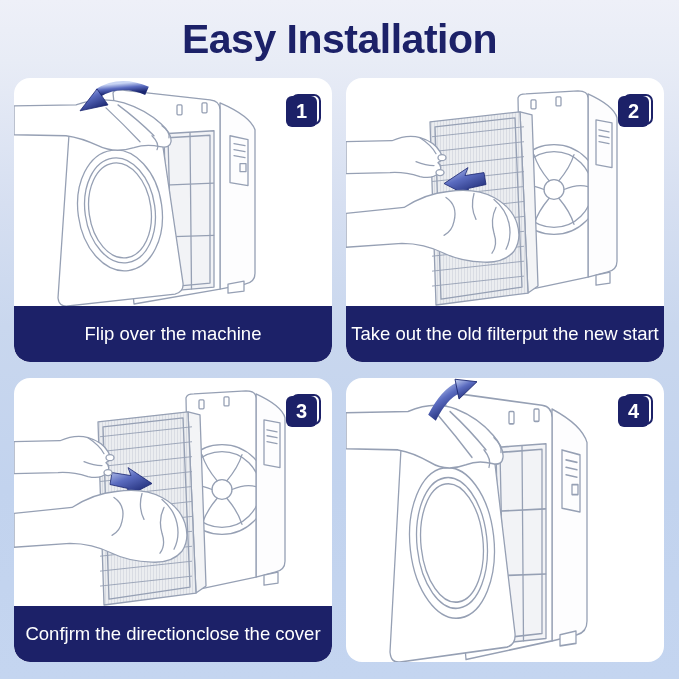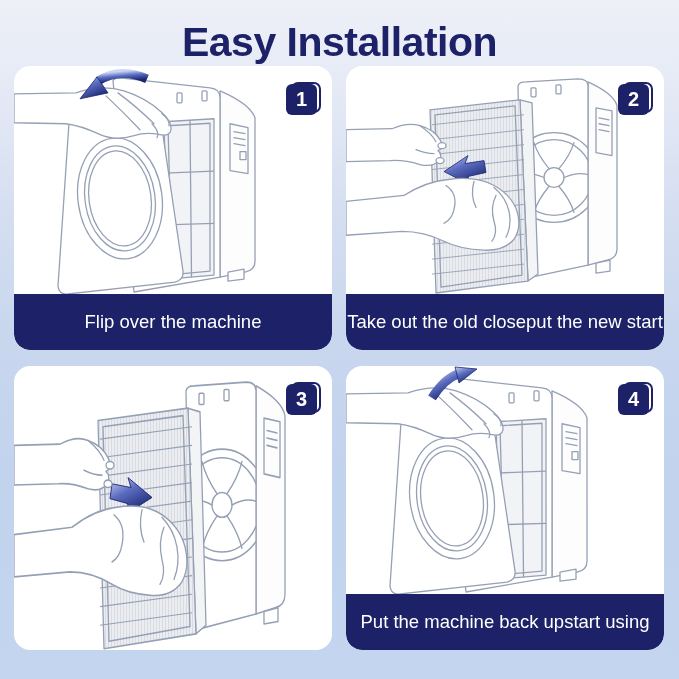--- a/index.html
+++ b/index.html
@@ -1,21 +1,21 @@
 <!DOCTYPE html>
 <html><head>
 <meta charset="utf-8">
 <style>
   html,body{margin:0;padding:0;}
   body{
     width:679px;height:679px;overflow:hidden;
     font-family:"Liberation Sans", sans-serif;
     background:linear-gradient(180deg,#eef0f8 0%,#e8ecf6 9%,#d6dff1 30%,#c9d7ee 48%,#c2d3ee 72%,#c4d5f0 100%);
   }
-  .header{height:66px;display:flex;align-items:flex-end;justify-content:center;}
+  .header{height:78px;display:flex;align-items:center;justify-content:center;}
   .title{font-size:41px;font-weight:bold;color:#1c2168;letter-spacing:-0.5px;}
   .panels{
     display:grid;grid-template-columns:318px 318px;grid-template-rows:284px 284px;
     column-gap:14px;row-gap:16px;padding:0 14px;
   }
   .panel{
     position:relative;background:#ffffff;border-radius:16px;overflow:hidden;
     display:flex;flex-direction:column;
   }
   .illus{flex:1;position:relative;}
@@ -156,21 +156,21 @@
           <ellipse cx="94" cy="95" rx="4" ry="3"></ellipse>
           <path d="M0,136 L58,130 Q80,116 102,114 Q130,110 148,120 Q166,130 171,146 Q176,162 168,174 Q158,186 138,185 Q114,184 98,176 Q78,166 56,166 L0,170 Z"></path>
           <path d="M148,122 Q160,132 163,146 Q166,160 160,172" fill="none"></path>
           <path d="M150,130 Q144,142 148,156 Q152,168 146,176" fill="none"></path>
           <path d="M128,116 Q124,130 130,142" fill="none"></path>
           <path d="M100,120 Q112,128 108,144 Q106,154 98,158" fill="none"></path>
         </g>
       </svg>
     </div>
     <div class="caption">
-      <div>Take out the old close</div>
+      <div>Take out the old filter</div>
       <div>put the new start</div>
     </div>
   </div>
 
   <div class="panel">
     <div class="badge">
       <span class="badge-outline"></span>
       <span class="badge-square">3</span>
     </div>
     <div class="illus">
@@ -209,20 +209,24 @@
           <path d="M70,84 Q80,88 88,88" fill="none"></path>
           <ellipse cx="96" cy="80" rx="4" ry="3"></ellipse>
           <ellipse cx="94" cy="95" rx="4" ry="3"></ellipse>
           <path d="M0,136 L58,130 Q80,116 102,114 Q130,110 148,120 Q166,130 171,146 Q176,162 168,174 Q158,186 138,185 Q114,184 98,176 Q78,166 56,166 L0,170 Z"></path>
           <path d="M148,122 Q160,132 163,146 Q166,160 160,172" fill="none"></path>
           <path d="M150,130 Q144,142 148,156 Q152,168 146,176" fill="none"></path>
           <path d="M128,116 Q124,130 130,142" fill="none"></path>
           <path d="M100,120 Q112,128 108,144 Q106,154 98,158" fill="none"></path>
         </g>
       </svg>
+    </div>
+    <div class="caption">
+      <div>Confjrm the direction</div>
+      <div>close the cover</div>
     </div>
   </div>
 
   <div class="panel">
     <div class="badge">
       <span class="badge-outline"></span>
       <span class="badge-square">4</span>
     </div>
     <div class="illus">
       <svg viewBox="0 0 318 229" preserveAspectRatio="none">
@@ -258,19 +262,15 @@
           <path d="M92,30 Q110,47 126,64" fill="none"></path>
           <path d="M138,58 Q146,66 143,72" fill="none"></path>
           <path d="M148,48 Q156,54 155,60" fill="none"></path>
         </g>
         <g>
           <path d="M86,32 Q98,13 112,8" stroke="url(#arrowGrad)" stroke-width="9" fill="none"></path>
           <polygon points="131,3 109,1 113,17" fill="url(#arrowGrad)" stroke="#1a2670" stroke-width="0.8"></polygon>
         </g>
       </svg>
     </div>
-    <div class="caption">
-      <div>Put the machine back up</div>
-      <div>start using</div>
-    </div>
   </div>
 
 </div>
 
 </body></html>

